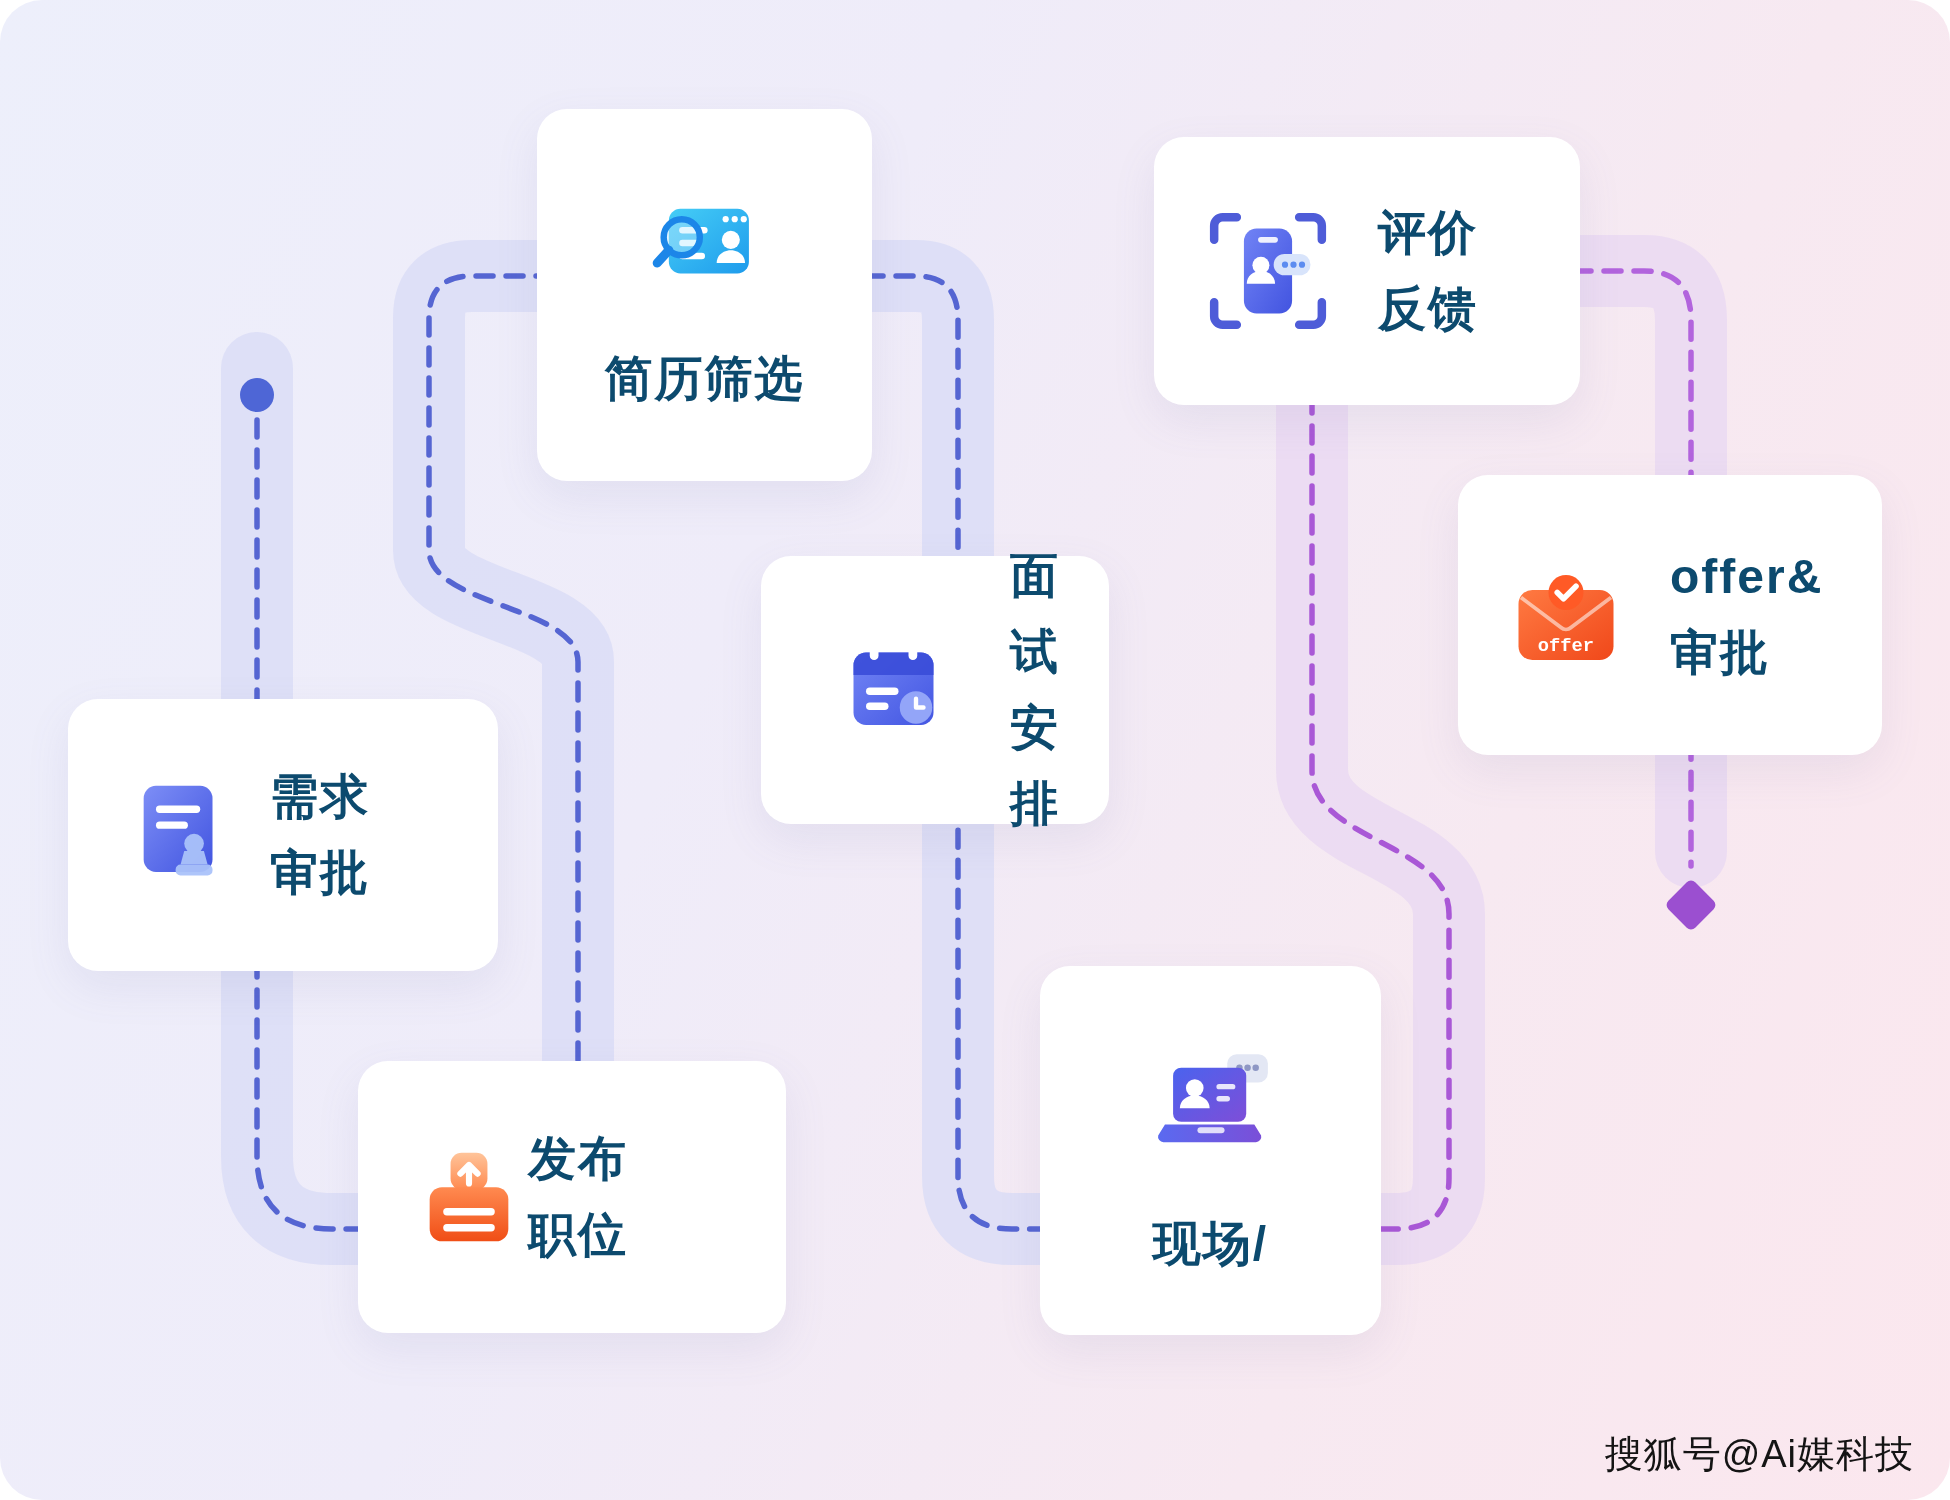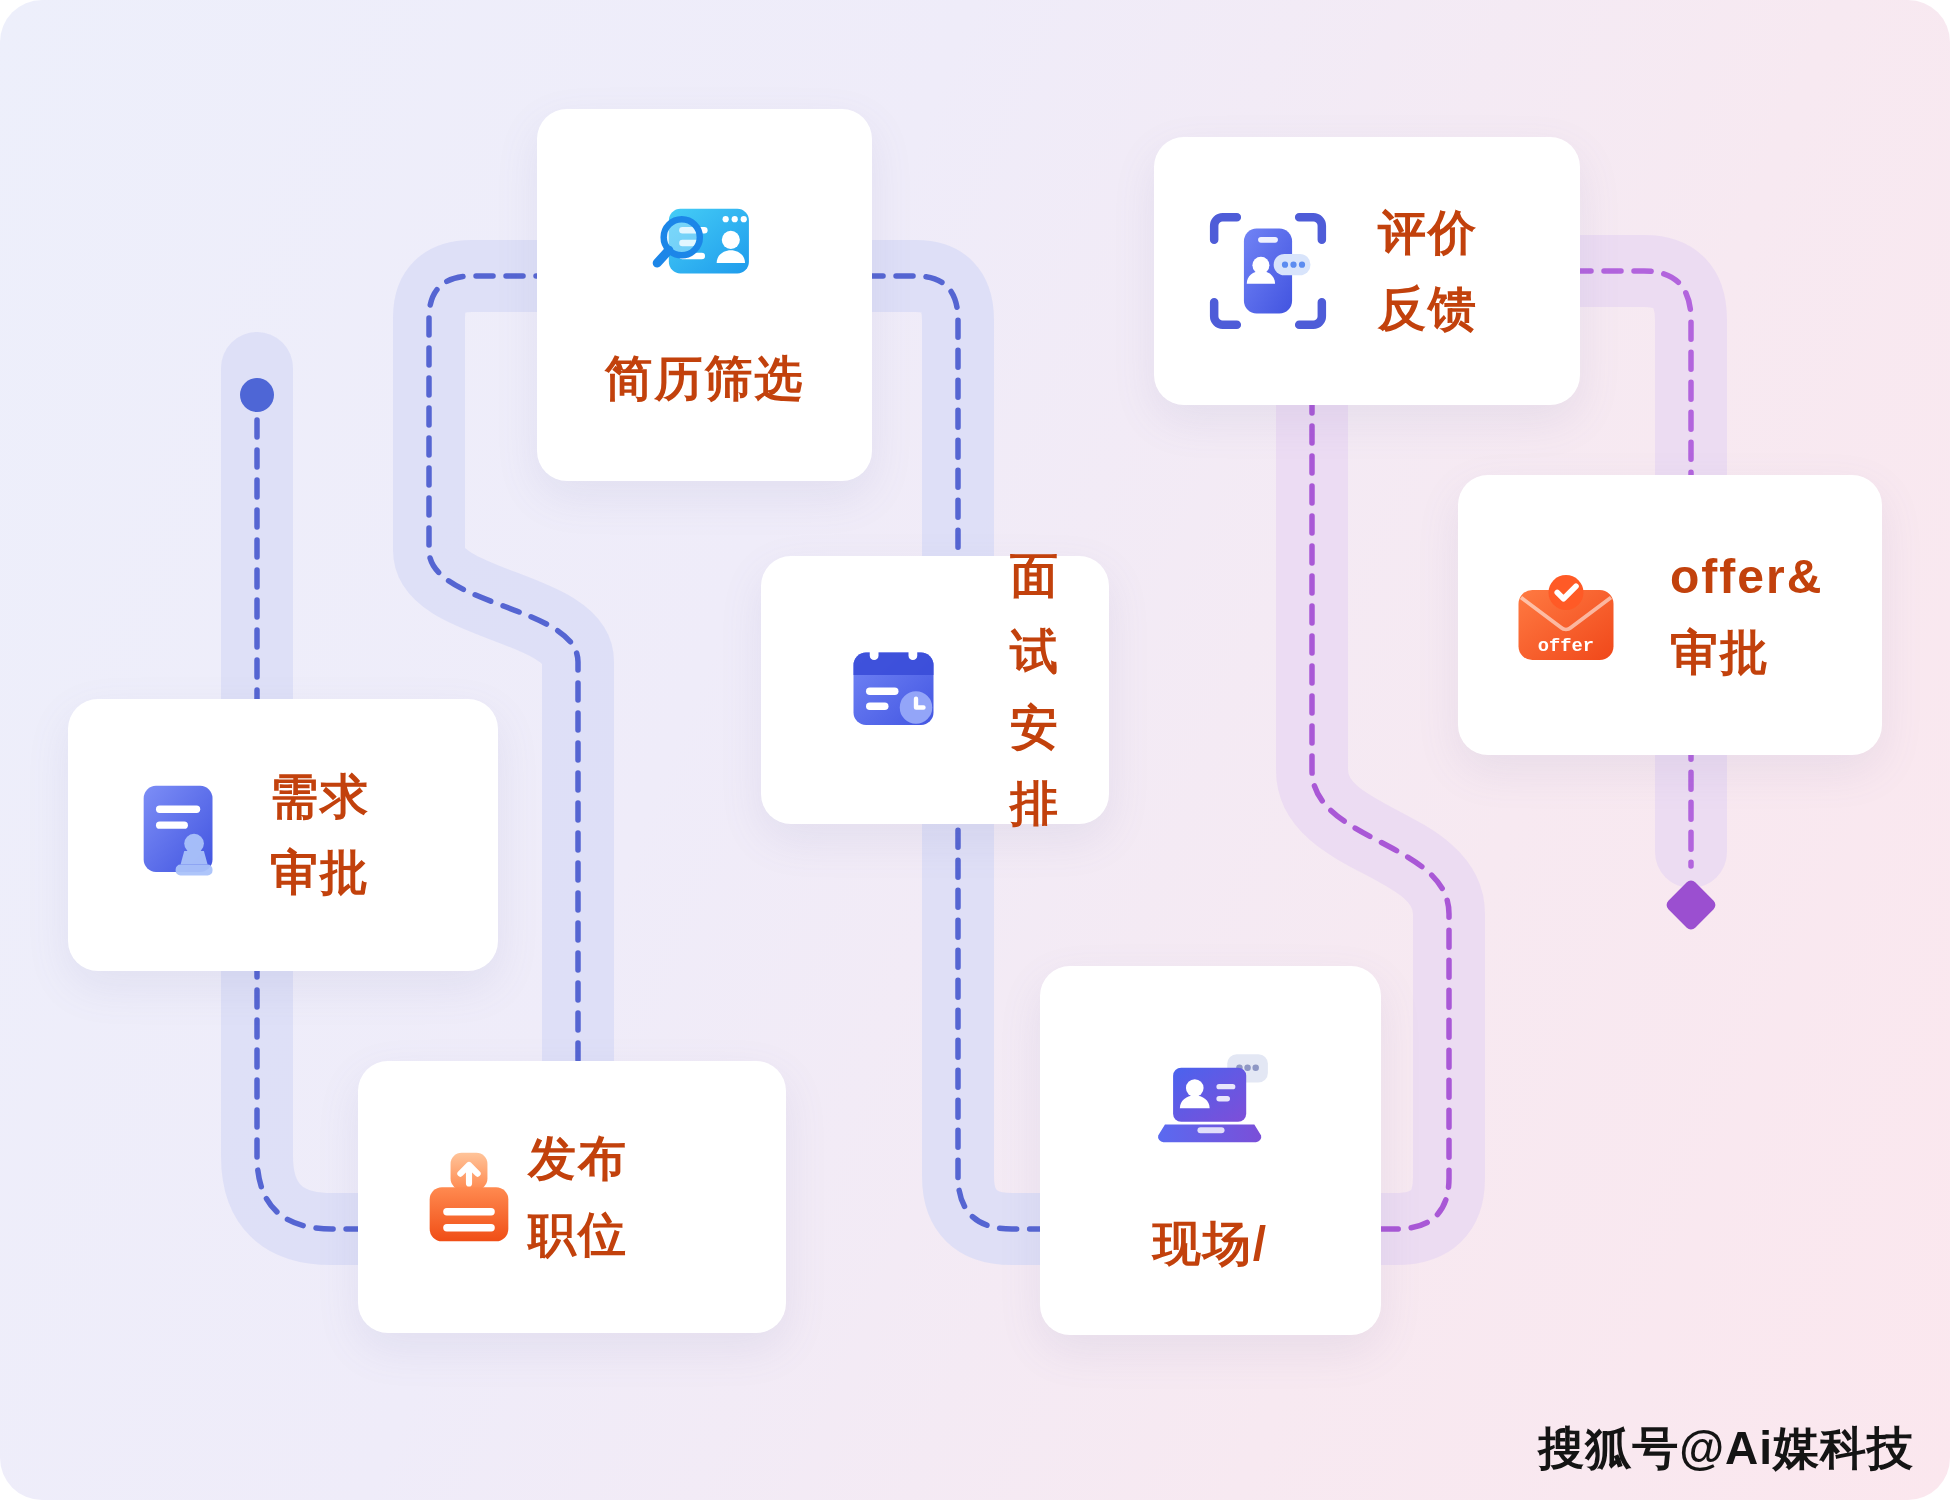--- a/index.html
+++ b/index.html
@@ -20,27 +20,27 @@
     position:absolute;
     background:#ffffff;
     border-radius:30px;
     box-shadow:0 16px 44px rgba(109,110,163,0.10);
     display:flex; align-items:center;
   }
   .card.row { flex-direction:row; justify-content:flex-start; }
   .card.col { flex-direction:column; justify-content:flex-start; align-items:center; }
   .icon { flex:0 0 auto; display:block; line-height:0;font-family:Liberation Mono, monospace; }
   .label {
-    font-size:48px; font-weight:700; color:#c2410c;
+    font-size:48px; font-weight:700; color:#0c4a6e;
     line-height:1.58; letter-spacing:2px;
   }
   .card.col .label { text-align:right; }
   .watermark {
     position:absolute; right:36px; bottom:20px;
-    font-size:46px; font-weight:700; color:#141414; letter-spacing:1px;
+    font-size:38px; font-weight:400; color:#141414; letter-spacing:1px;
   }
 </style>
 </head>
 <body>
 
 <div class="stage">
 
   <svg class="connectors" width="1950" height="1500" viewBox="0 0 1950 1500" fill="none">
     <g stroke-width="72" stroke-linecap="round" stroke-linejoin="round" fill="none">
       <path stroke="#dadcf6" stroke-opacity="0.8" d="M257 368 L257 1156 Q257 1229 332 1229 L370 1229"></path>

